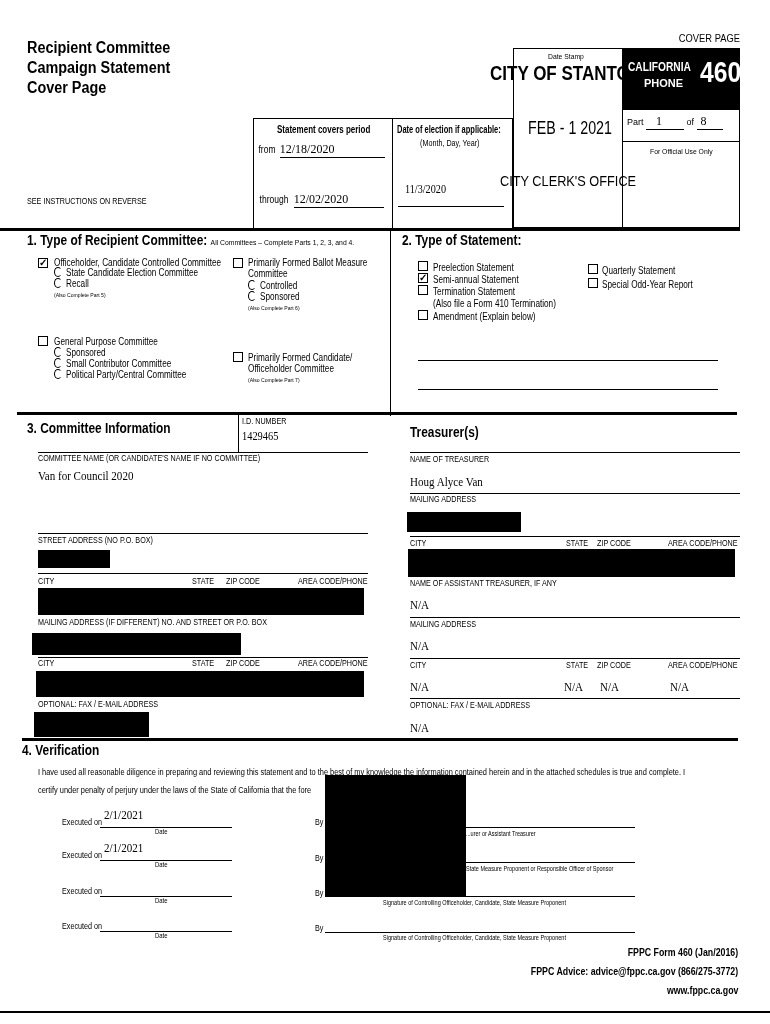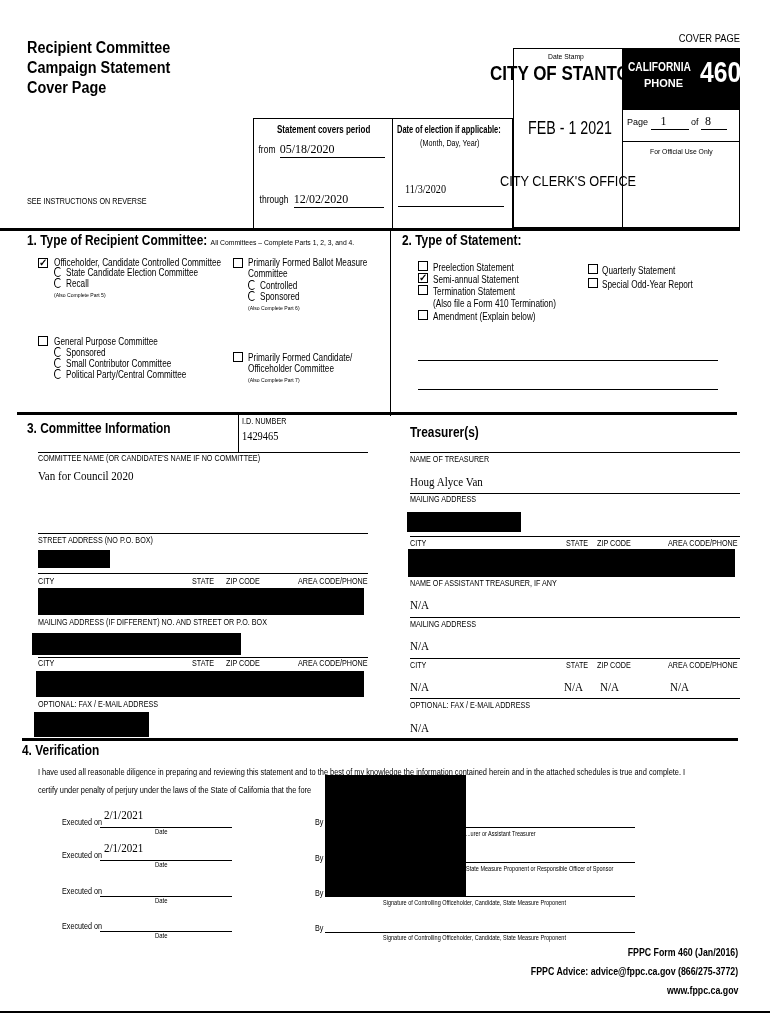--- a/index.html
+++ b/index.html
@@ -40,32 +40,32 @@
 <div class="abs" style="left:500px;top:172px;font-size:15px;transform:scaleX(0.85);transform-origin:left top;white-space:nowrap;">CITY CLERK'S OFFICE</div>
 
 <div class="abs" style="left:622px;top:48px;width:118px;height:62px;background:#000;color:#fff;">
   <div class="abs" style="left:6px;top:12px;font-size:12px;font-weight:bold;transform:scaleX(0.85);transform-origin:left top;">CALIFORNIA</div>
   <div class="abs" style="left:22px;top:29px;font-size:11px;font-weight:bold;">PHONE</div>
   <div class="abs" style="left:78px;top:8px;font-size:29px;font-weight:bold;transform:scaleX(0.85);transform-origin:left top;">460</div>
 </div>
 <div class="abs box" style="left:622px;top:110px;width:118px;height:118px;border-top:none;"></div>
 <div class="abs hline" style="left:622px;top:141px;width:118px;"></div>
 <div class="abs" style="left:627px;top:114px;font-size:9px;white-space:nowrap;">
-  <span>Page</span>
+  <span>Part</span>
   <span class="hand" style="display:inline-block;width:38px;border-bottom:1px solid #000;font-size:12px;padding-left:10px;">1</span>
   <span>of</span>
   <span class="hand" style="display:inline-block;width:26px;border-bottom:1px solid #000;font-size:12px;padding-left:4px;">8</span>
 </div>
 <div class="abs" style="left:650px;top:147px;font-size:8px;transform:scaleX(0.85);transform-origin:left top;white-space:nowrap;">For Official Use Only</div>
 
 <div class="abs box" style="left:253px;top:118px;width:140px;height:112px;"></div>
 <div class="abs" style="left:277px;top:124px;font-size:10px;font-weight:bold;transform:scaleX(0.8);transform-origin:left top;white-space:nowrap;">Statement covers period</div>
 <div class="abs" style="left:257px;top:142px;font-size:10px;white-space:nowrap;">
   <span style="display:inline-block;transform:scaleX(0.85);">from</span>
-  <span class="hand" style="display:inline-block;width:105px;border-bottom:1.5px solid #000;font-size:12px;">05/18/2020</span>
+  <span class="hand" style="display:inline-block;width:105px;border-bottom:1.5px solid #000;font-size:12px;">12/18/2020</span>
 </div>
 <div class="abs" style="left:257px;top:192px;font-size:10px;white-space:nowrap;">
   <span style="display:inline-block;transform:scaleX(0.85);">through</span>
   <span class="hand" style="display:inline-block;width:90px;border-bottom:1.5px solid #000;font-size:12px;">12/02/2020</span>
 </div>
 
 <div class="abs box" style="left:393px;top:118px;width:120px;height:112px;border-left:none;"></div>
 <div class="abs" style="left:397px;top:124px;font-size:10px;font-weight:bold;transform:scaleX(0.75);transform-origin:left top;white-space:nowrap;">Date of election if applicable:</div>
 <div class="abs" style="left:420px;top:138px;font-size:9px;transform:scaleX(0.8);transform-origin:left top;white-space:nowrap;">(Month, Day, Year)</div>
 <div class="abs hand" style="left:405px;top:182px;font-size:12px;transform:scaleX(0.85);transform-origin:left top;">11/3/2020</div>

